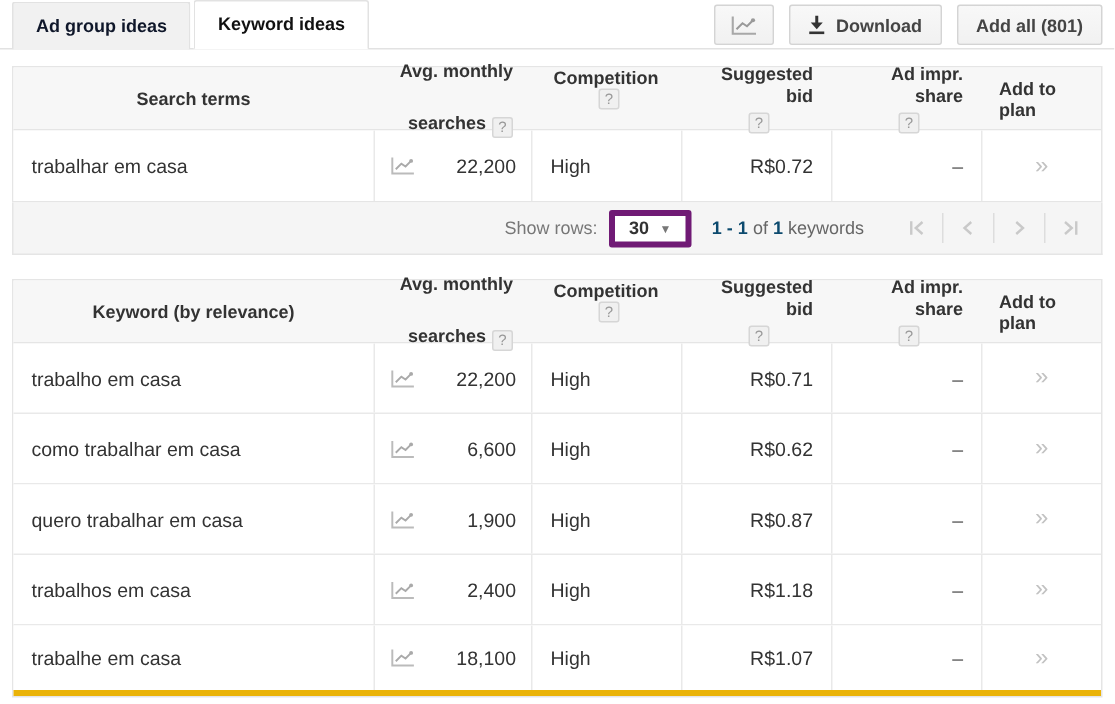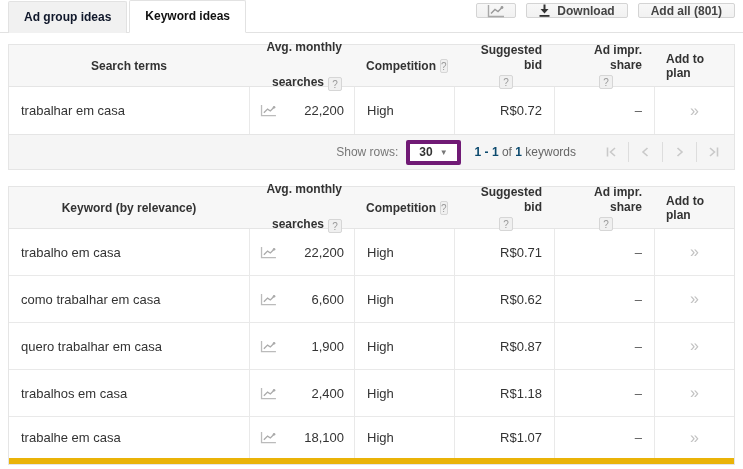--- a/index.html
+++ b/index.html
@@ -8,50 +8,50 @@
 
   
   .tabbar { position:relative; height:33px; border-bottom:1px solid #e2e2e2;
     padding-left:8px; display:flex; align-items:flex-end; }
   .tab { display:inline-block; padding:8px 15px 9px; font-size:12px; font-weight:bold;
     color:#0f172a; background:#f1f1f1; border:1px solid #e2e2e2; border-bottom:none;
     margin-right:2px; margin-bottom:-1px; cursor:pointer; border-radius:2px 2px 0 0; }
   .tab.active { background:#fff; color:#111;
     border-bottom:1px solid #fff; }
   .toolbar { position:absolute; right:8px; top:3px; display:flex; gap:10px; align-items:center; }
-  .gbtn { display:inline-flex; align-items:center; gap:7px; height:15px; padding:0 12px;
+  .gbtn { display:inline-flex; align-items:center; gap:7px; height:27px; padding:0 12px;
     font-size:12px; font-weight:bold; color:#444;
     background:linear-gradient(#f8f8f8,#f1f1f1); border:1px solid #d4d4d4;
     border-radius:2px; cursor:pointer; font-family:"Liberation Sans", sans-serif; }
   .gbtn svg { display:block; }
 
   
   .tbl { margin:0 8px; border:1px solid #e5e5e5; }
   .tbl-1 { margin-top:11px; }
   .tbl-2 { margin-top:16px; }
   .thead { display:flex; background:#f7f7f7; border-bottom:1px solid #e5e5e5;
     font-size:12px; font-weight:bold; color:#333; height:42px; }
   .thead .cell { display:flex; flex-direction:column; justify-content:center; }
   .trow { display:flex; height:47px; border-bottom:1px solid #e9e9e9; background:#fff;
     font-size:13px; }
   .trow:last-child { border-bottom:none; }
-  .tbl-2 .trow:last-child { border-bottom:6px solid #eab308; }
+  .tbl-2 .trow:last-child { border-bottom:4px solid #eab308; }
   .cell { padding:0 12px; display:flex; align-items:center; }
   .trow .cell { border-left:1px solid #e9e9e9; }
   .trow .cell:first-child { border-left:none; }
 
   .col-kw   { flex:1; justify-content:flex-start; }
   .col-avg  { width:105px; }
   .col-comp { width:100px; }
   .col-bid  { width:100px; }
   .col-impr { width:100px; }
   .col-add  { width:80px; }
 
   .thead .col-avg  { text-align:right; align-items:flex-end; line-height:15px;gap:20px; }
-  .thead .col-comp { flex-direction:row; justify-content:flex-start; align-items:center; }
+  .thead .col-comp { flex-direction:column; justify-content:flex-start; align-items:center; }
   .thead .col-bid .l1, .thead .col-impr .l1 { text-align:right; width:100%; line-height:15px; }
   .thead .col-bid .l2, .thead .col-impr .l2 { text-align:center; width:100%; line-height:15px; }
   .thead .col-add  { justify-content:center; flex-direction:row; align-items:center; }
 
   .help { display:inline-block; width:14px; height:14px; line-height:13px; text-align:center;
     font-size:10px; font-weight:normal; color:#999; background:#f0f0f0;
     border:1px solid #d6d6d6; border-radius:2px; margin-left:4px; vertical-align:-2px;
     cursor:pointer; }
 
   .trow .col-avg { padding:0 10px 0 10px; }

